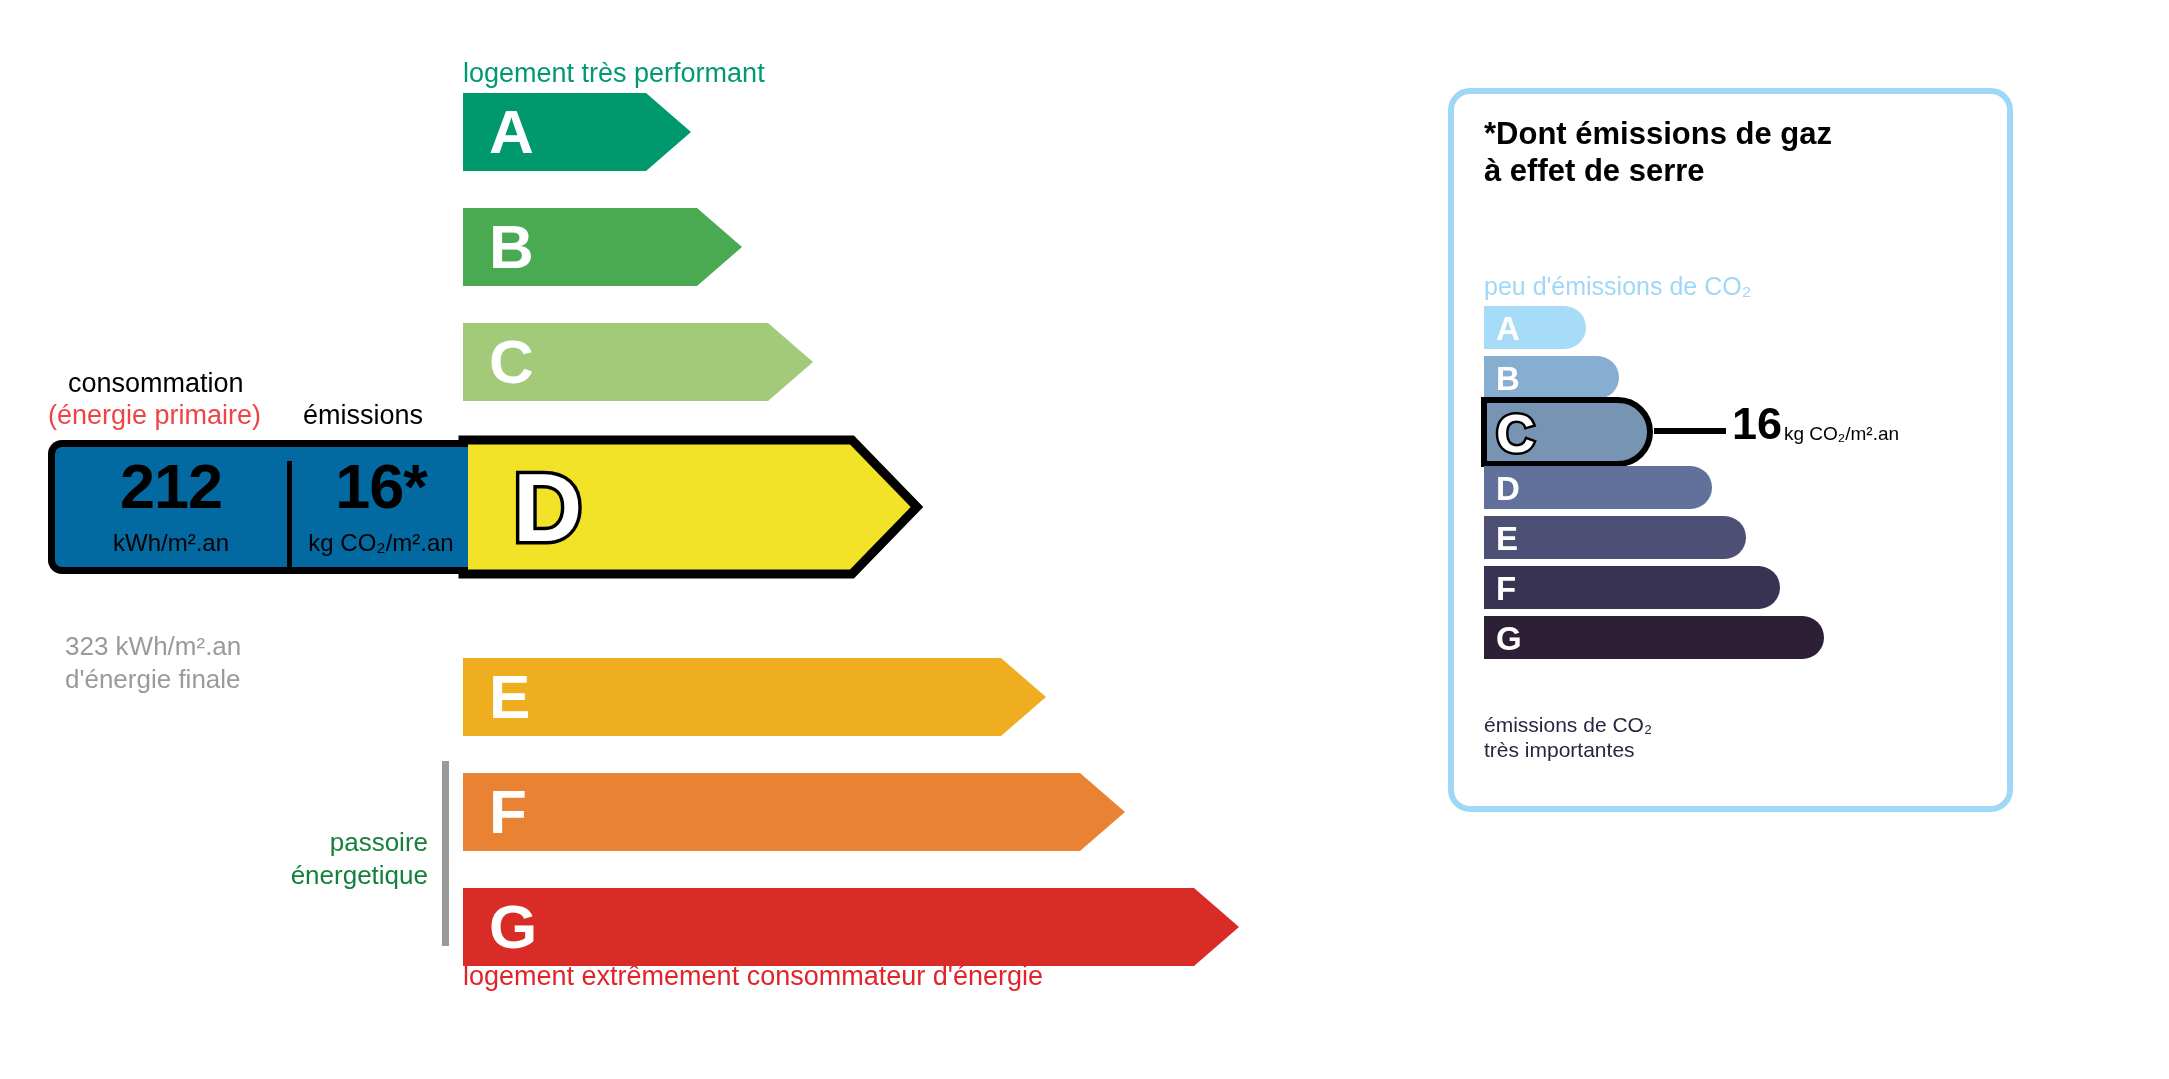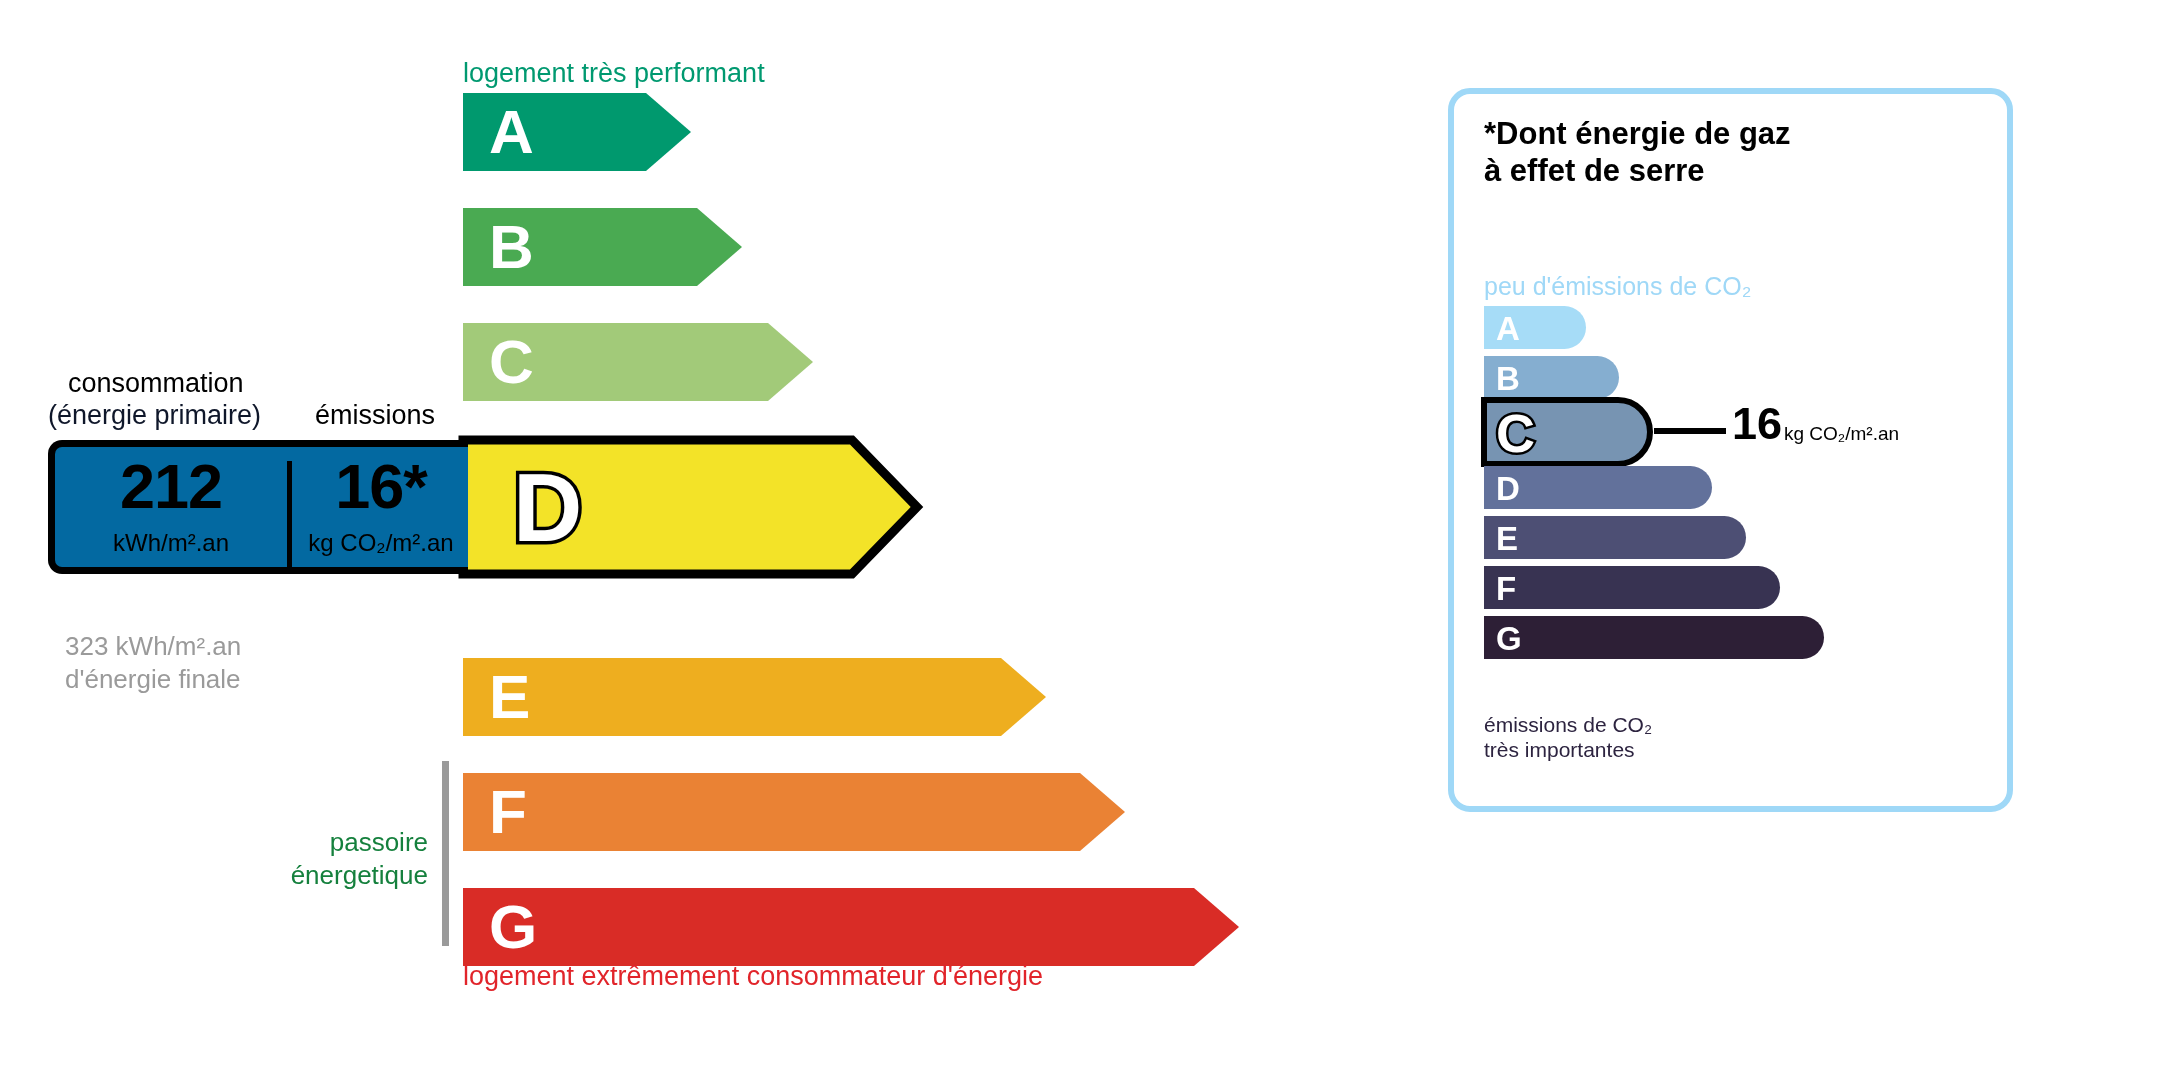--- a/index.html
+++ b/index.html
@@ -127,22 +127,22 @@
     background: #000000;
   }
 
   .label-above {
     position: absolute;
     font-size: 27px;
     color: #000000;
     white-space: nowrap;
   }
   #label-conso      { left: 68px;  top: 360px; }
-  #label-conso-sub  { left: 48px;  top: 392px; color: #0f172a; }
-  #label-emis       { left: 303px; top: 392px; margin-left: 12px; }
+  #label-conso-sub  { left: 48px;  top: 392px; color: #ef4444; }
+  #label-emis       { left: 303px; top: 392px; }
 
   #label-final {
     position: absolute;
     left: 65px; top: 622px;
     font-size: 26px;
     color: #9a9a9a;
     line-height: 1.25;
     white-space: nowrap;
   }
 
@@ -326,21 +326,21 @@
   <div id="passoire-bar"></div>
   <div id="passoire-label">
     <div>passoire</div>
     <div>énergetique</div>
   </div>
 </div>
 
 <div id="co2-panel">
 
   <div id="co2-title">
-    <div>*Dont énergie de gaz</div>
+    <div>*Dont émissions de gaz</div>
     <div>à effet de serre</div>
   </div>
 
   <div id="co2-top-caption">peu d'émissions de CO₂</div>
 
   <div class="co2-band" id="co2-A" style="background:#a6dcf7">
     <span class="co2-letter">A</span>
   </div>
   <div class="co2-band" id="co2-B" style="background:#85aed0">
     <span class="co2-letter">B</span>

